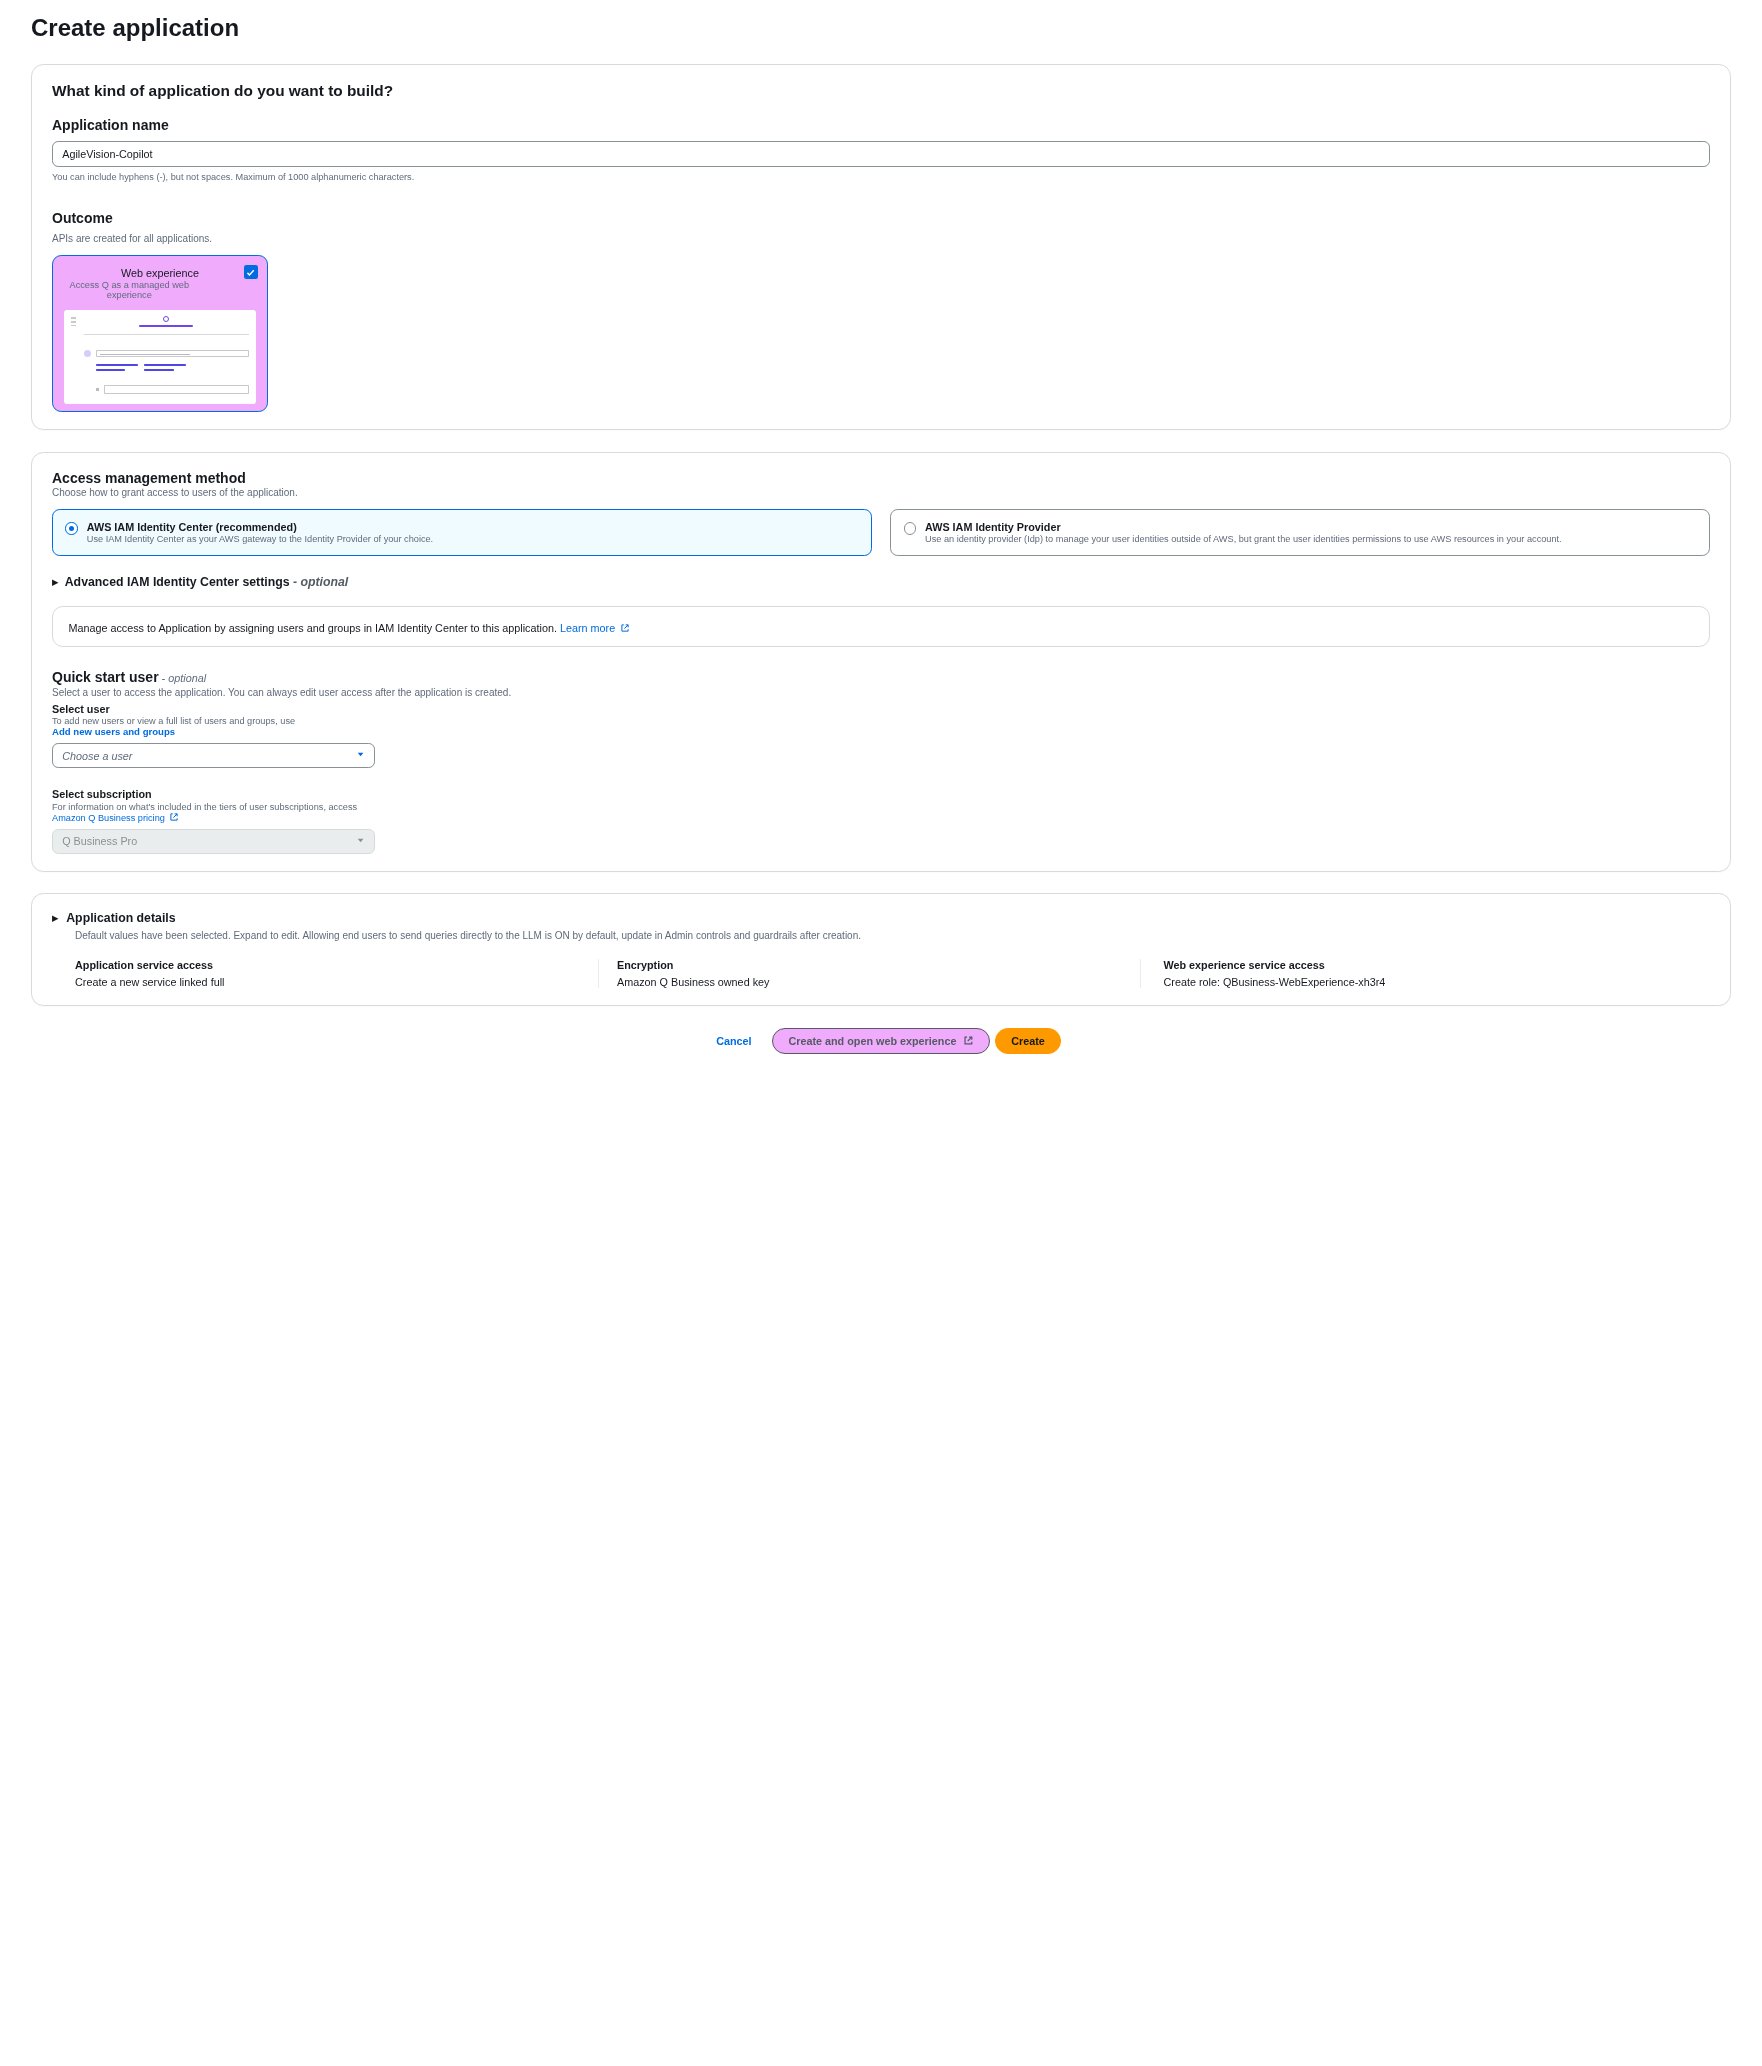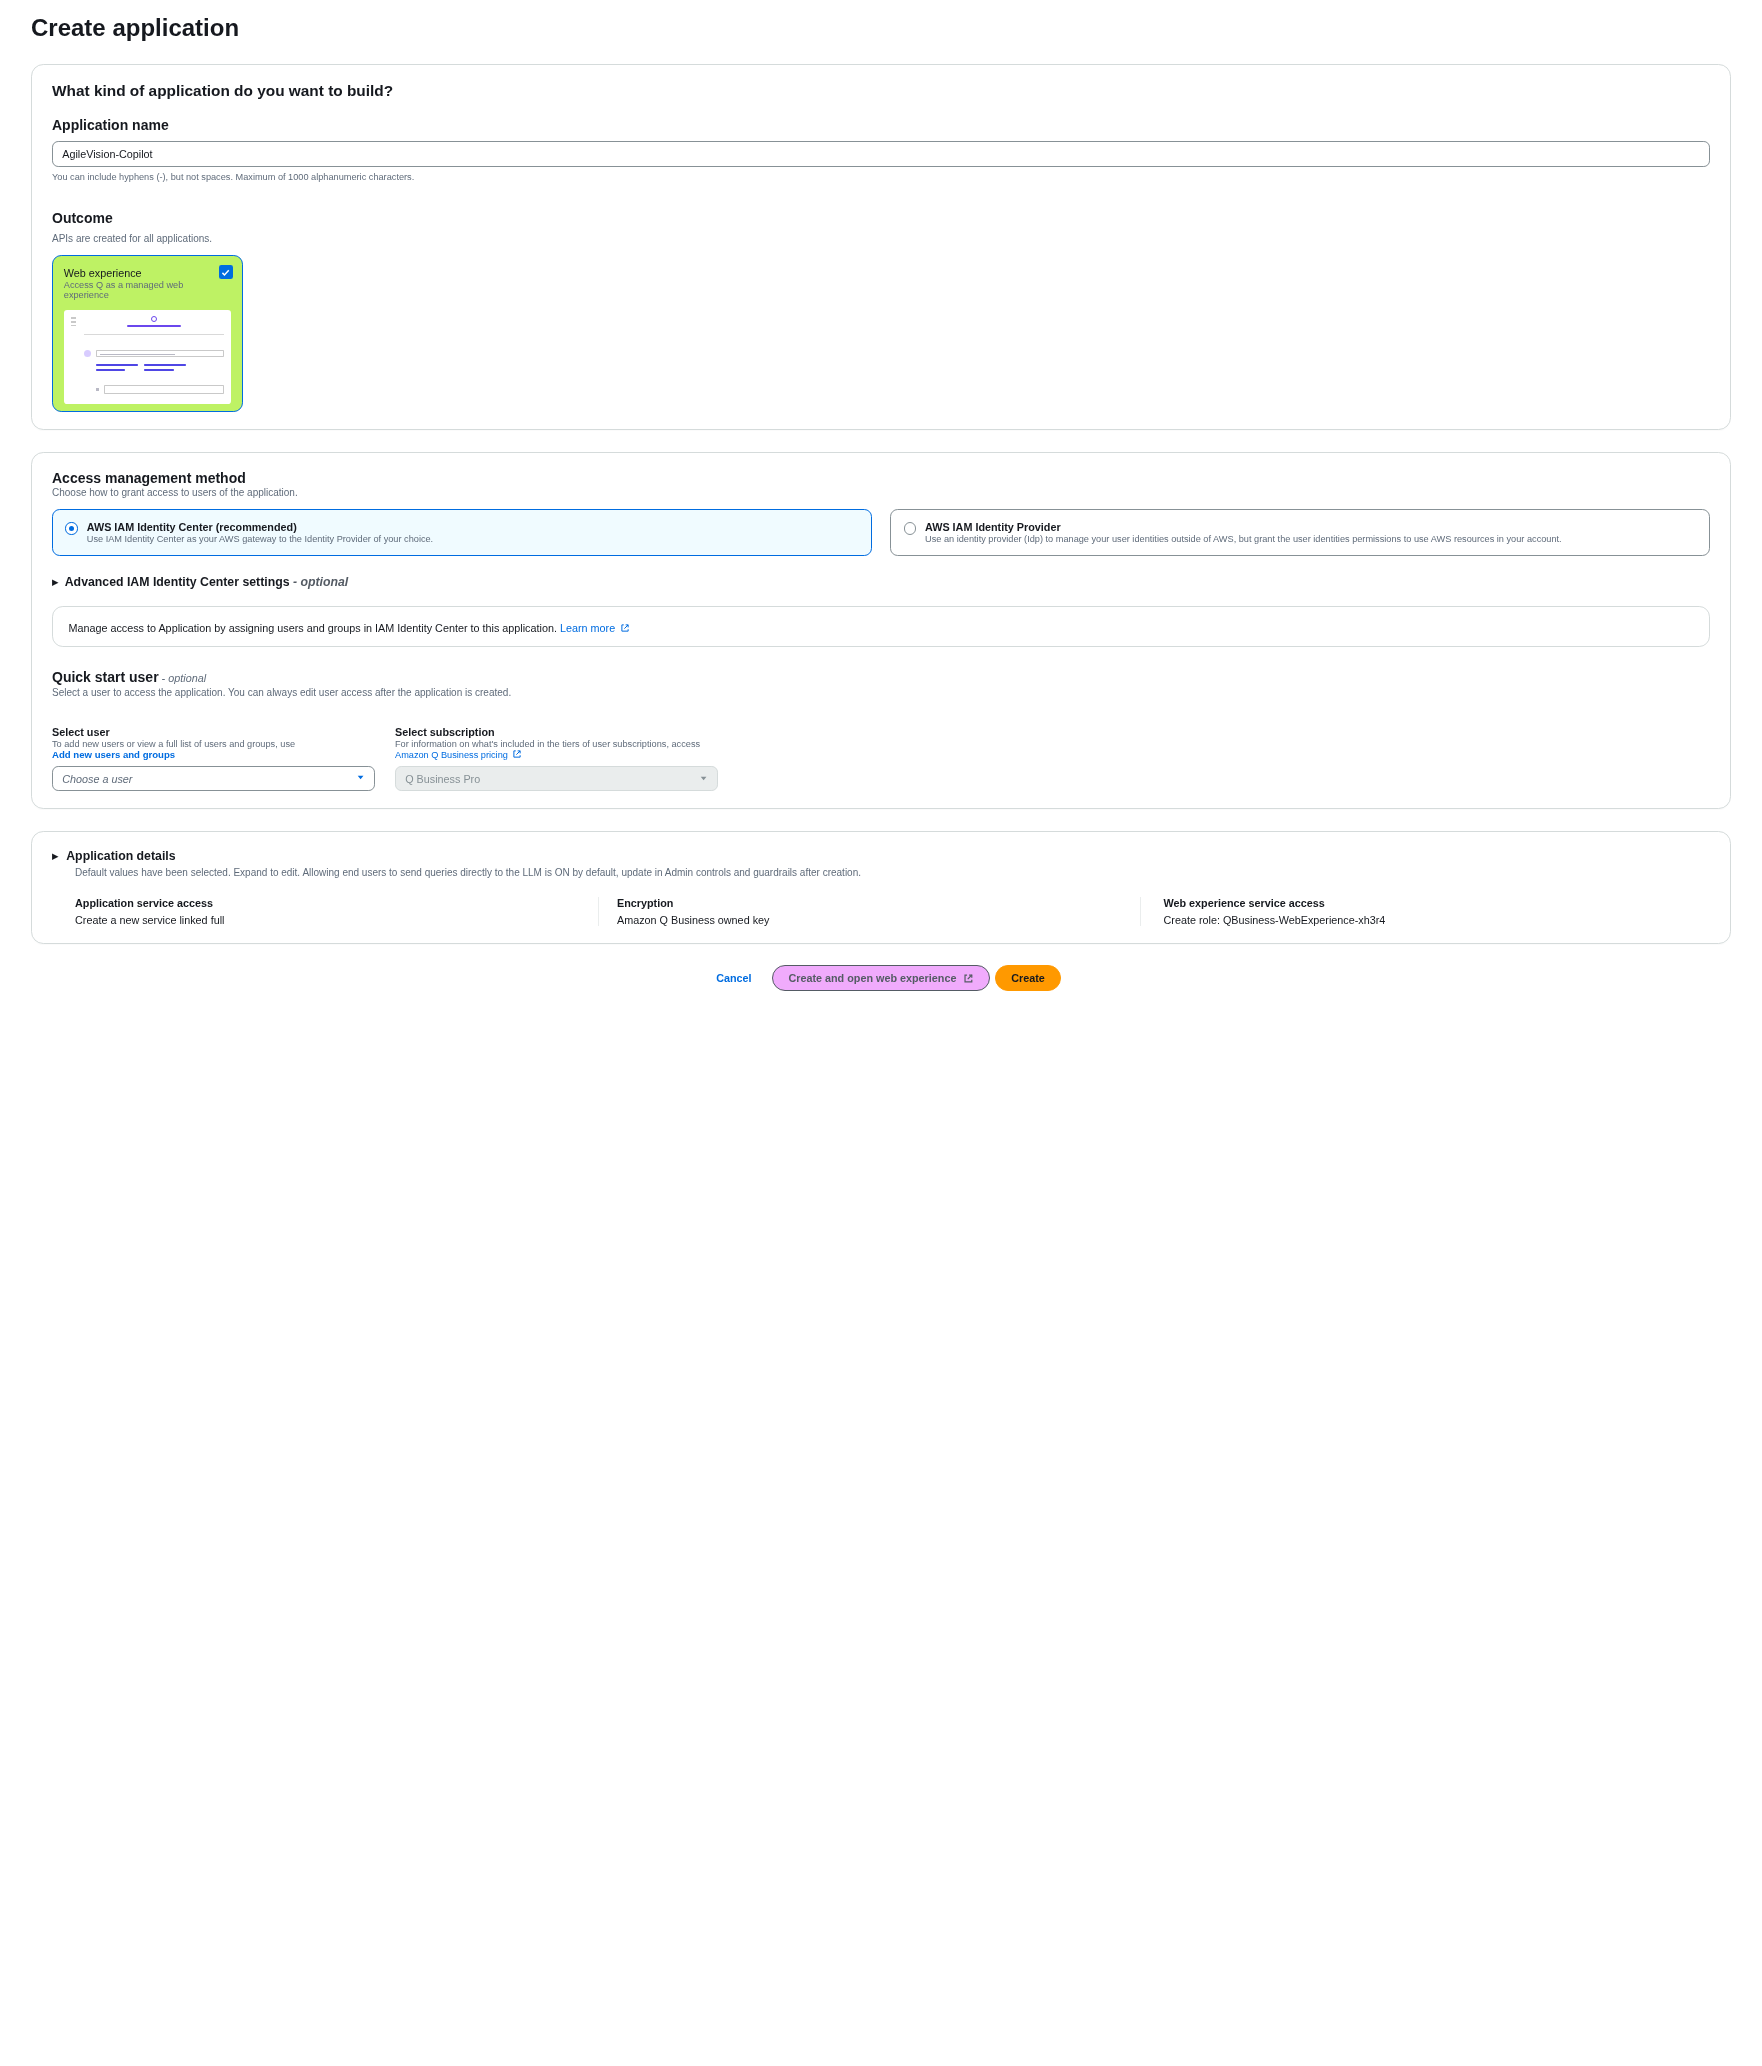--- a/index.html
+++ b/index.html
@@ -45,26 +45,27 @@
     font-size: 9.2px;
     color: #5f6b7a;
     margin-top: 4.6px;
   }
   .sub-hint {
     font-size: 10px;
     color: #5f6b7a;
     margin: 1.5px 0 10.8px 0;
   }
   .outcome-card {
-    width: 191px;
+    width: 216px;
     border: 1.5px solid #006ce0;
     border-radius: 9.2px;
-    background: #bef264;
+    background: #f0abfc;
     padding: 10.8px 10.8px 7.7px 10.8px;
     position: relative;
+    text-align: center;
   }
   .outcome-card .check {
     position: absolute;
     top: 9.2px;
     right: 9.2px;
     width: 14px;
     height: 14px;
     background: #006ce0;
     border-radius: 2.3px;
     display: flex;
@@ -149,21 +150,21 @@
     margin-top:17px;
   }
   .status-head { display:flex; align-items:center; gap:6.2px; }
   .status-head .ok-icon svg { width:12.3px; height:12.3px; }
   .status-title { font-size:14px; font-weight:700; }
   .status-desc { font-size:10.8px; color:#16191f; margin-top:3.1px; }
   .link { color:#006ce0; text-decoration:none; font-weight:400; }
   .link svg { width:10px; height:10px; vertical-align:-0.8px; margin-left:1.5px; }
   .link-bold { color:#006ce0; font-weight:700; text-decoration:none; font-size:9.6px; }
 
-  .quick-row { display:flex; gap:20px; margin-top:28px; }
+  .quick-row { display:flex; gap:20px; margin-top:5px;flex-direction:column; }
   .quick-col { width:323px; }
   .quick-label { font-size:10.8px; font-weight:700; }
   .quick-hint { font-size:9.2px; color:#5f6b7a; margin-top:1.5px; }
   .select {
     width:100%; border:0.8px solid #879196; border-radius:6.2px; padding:5.4px 9.2px;
     font-size:10.8px; display:flex; justify-content:space-between; align-items:center;
     margin-top:6.2px; background:#fff;
   }
   .select.disabled { background:#eaeded; border-color:#d5dbdb; color:#879196; }
   .select .caret svg { width:9.2px; height:9.2px; }

